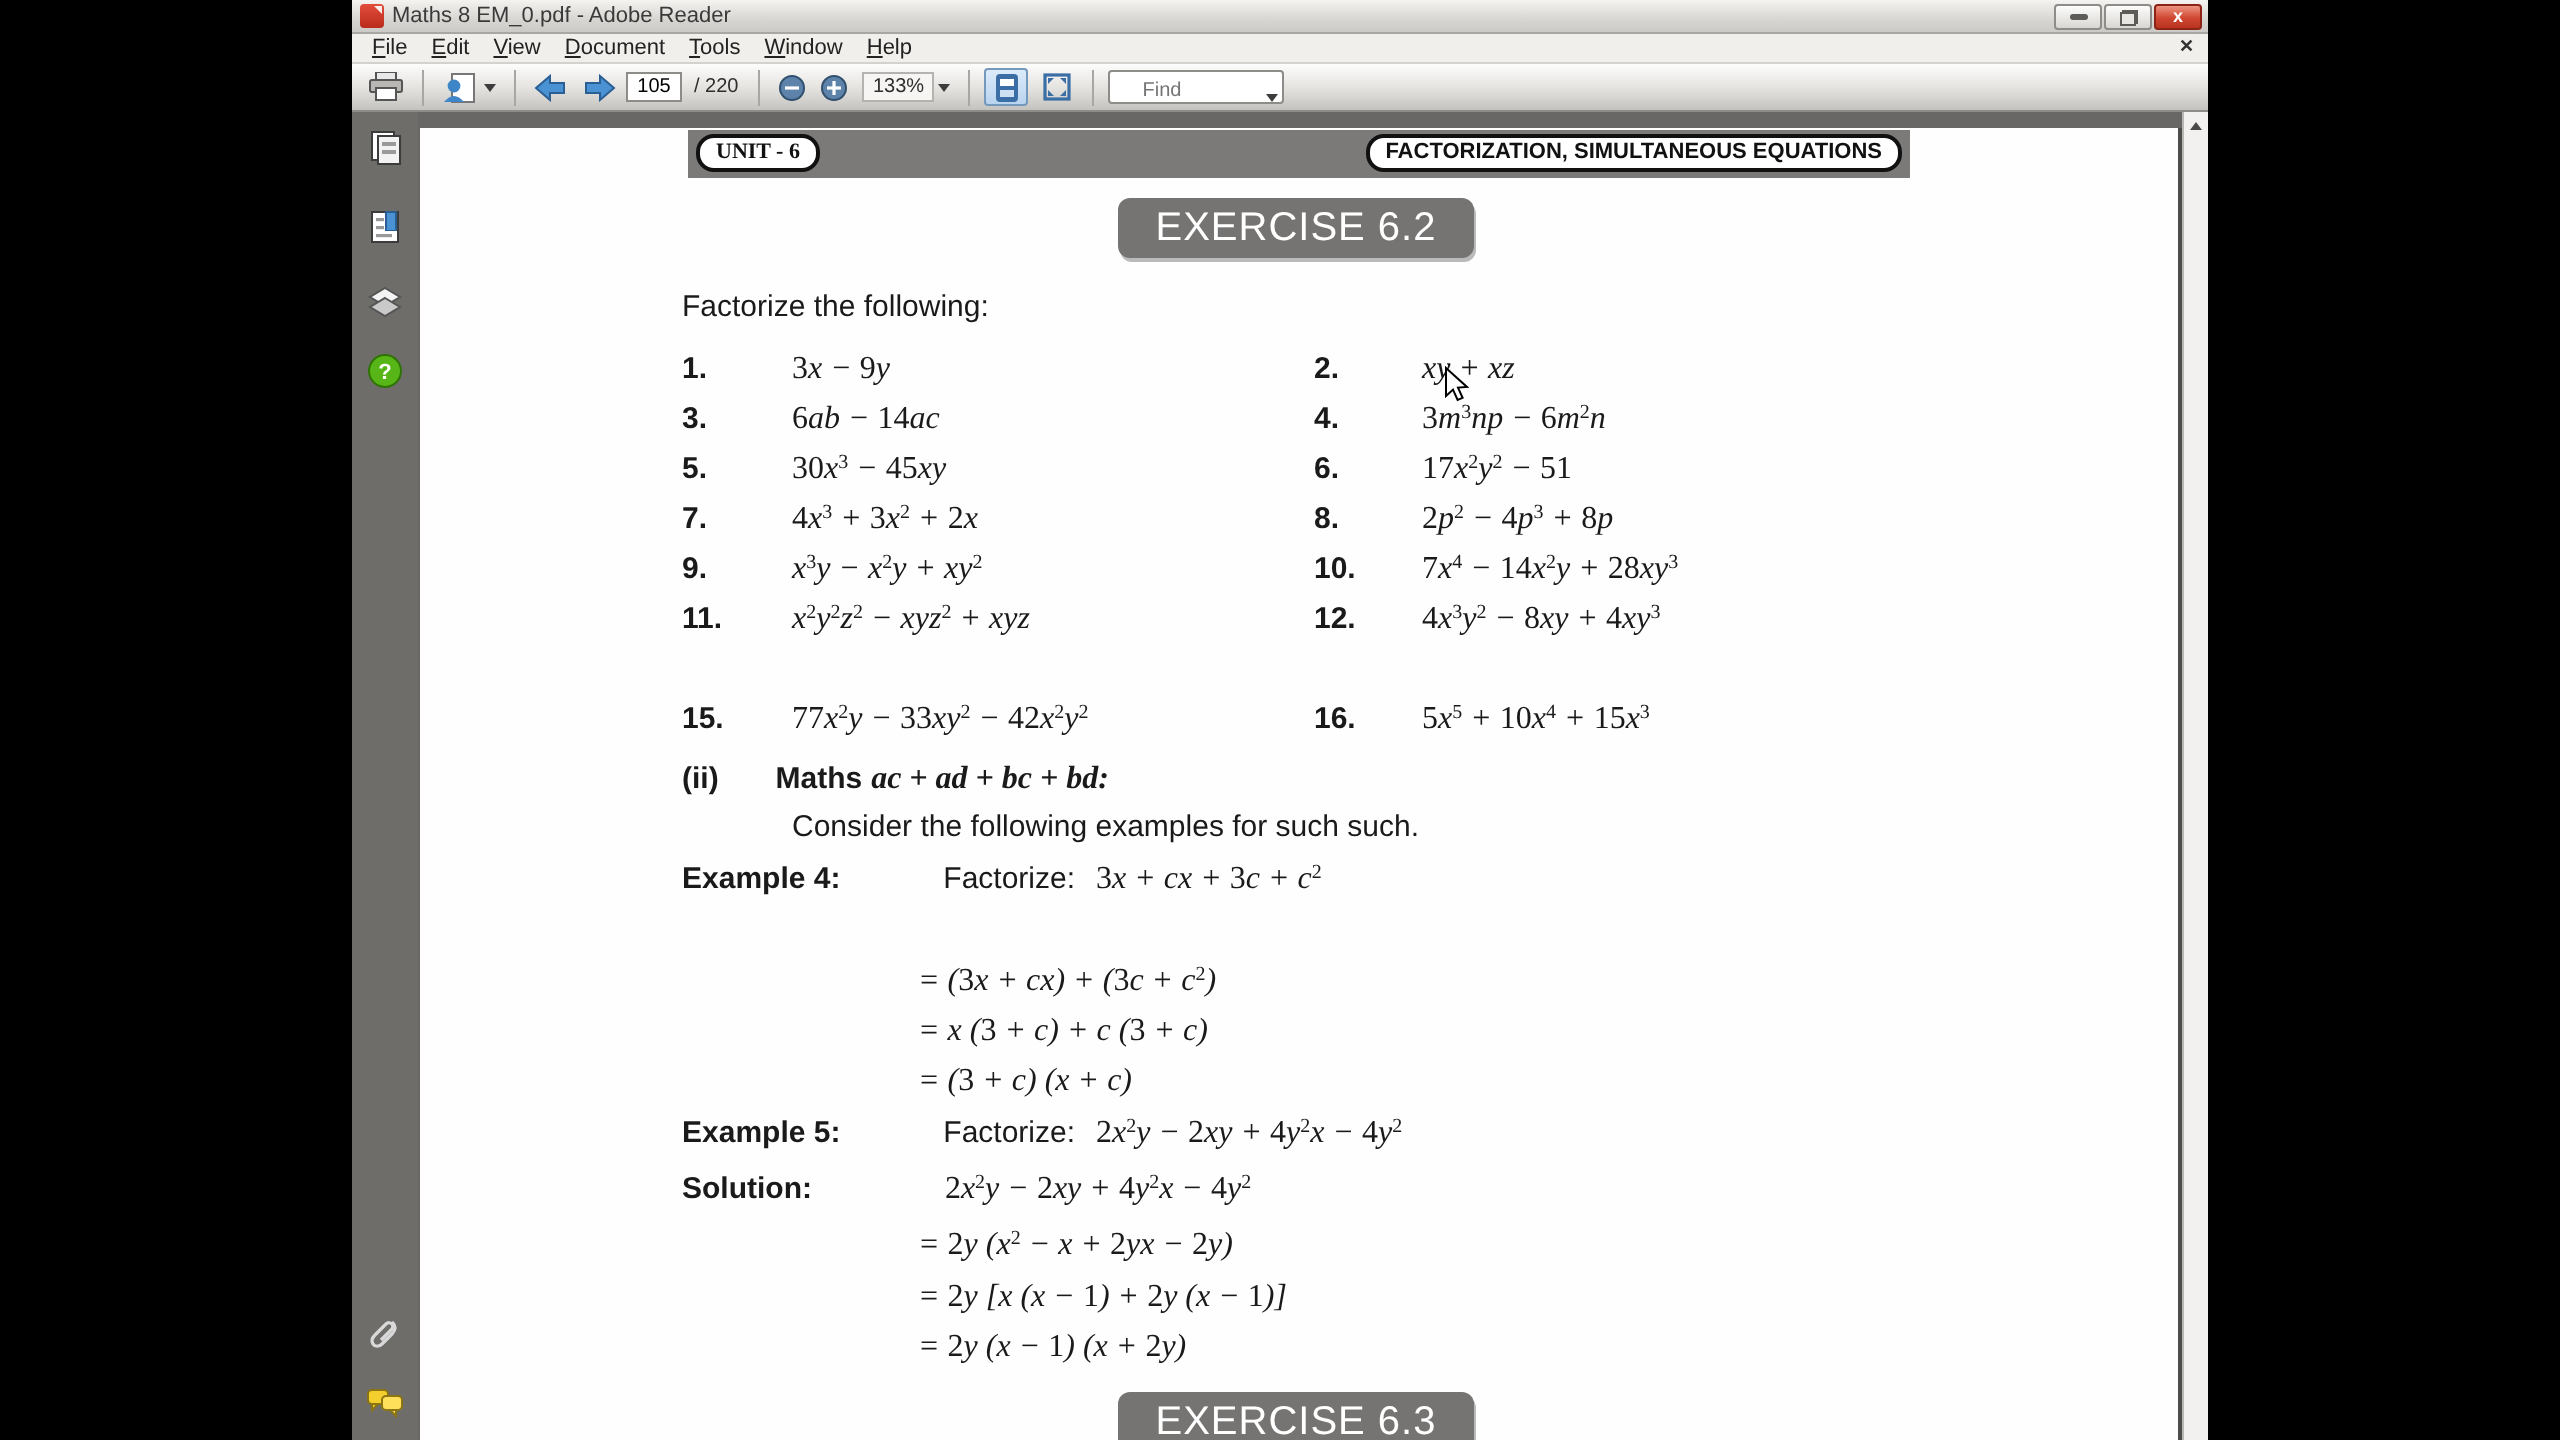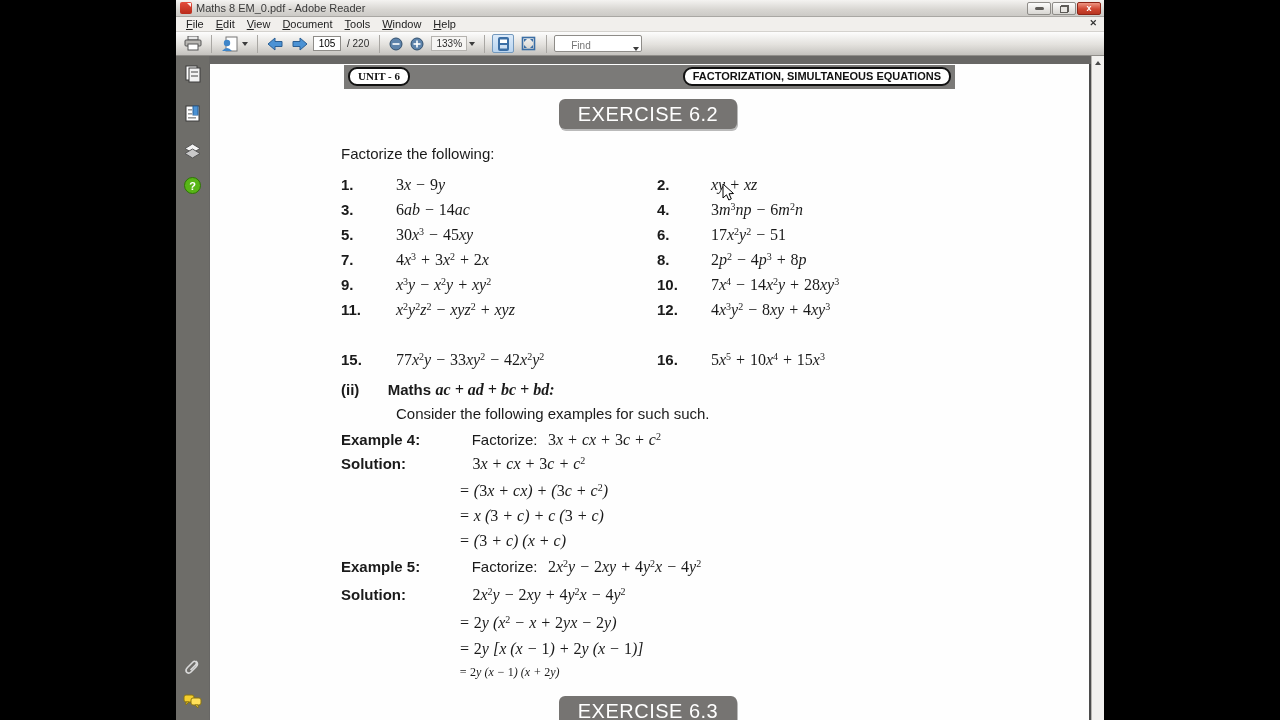--- a/index.html
+++ b/index.html
@@ -319,40 +319,36 @@
               <span class="lbl" style="margin-left:24px">Maths</span>
               <span class="math mathbold" style="font-size:16px">ac + ad + bc + bd:</span>
             </div>
             <div class="line txt" style="left:186px; top:341px">Consider the following examples for such such.</div>
 
             <div class="line" style="left:131px; top:367px">
               <span class="lbl">Example 4:</span>
               <span class="txt" style="margin-left:47px">Factorize:</span>
               <span class="math" style="font-size:16px; margin-left:6px"><span class="dg">3</span>x + cx + <span class="dg">3</span>c + c<sup>2</sup></span>
             </div>
-            <div class="line" style="left:131px; top:391px">
-              <span class="lbl">Solution:</span>
-              <span class="math" style="font-size:16px; margin-left:62px"><span class="dg">3</span>x + cx + <span class="dg">3</span>c + c<sup>2</sup></span>
-            </div>
             <div class="line math" style="left:249px; top:418px; font-size:16px">= (<span class="dg">3</span>x + cx) + (<span class="dg">3</span>c + c<sup>2</sup>)</div>
             <div class="line math" style="left:249px; top:443px; font-size:16px">= x (<span class="dg">3</span> + c) + c (<span class="dg">3</span> + c)</div>
             <div class="line math" style="left:249px; top:468px; font-size:16px">= (<span class="dg">3</span> + c) (x + c)</div>
 
             <div class="line" style="left:131px; top:494px">
               <span class="lbl">Example 5:</span>
               <span class="txt" style="margin-left:47px">Factorize:</span>
               <span class="math" style="font-size:16px; margin-left:6px"><span class="dg">2</span>x<sup>2</sup>y − <span class="dg">2</span>xy + <span class="dg">4</span>y<sup>2</sup>x − <span class="dg">4</span>y<sup>2</sup></span>
             </div>
             <div class="line" style="left:131px; top:522px">
               <span class="lbl">Solution:</span>
               <span class="math" style="font-size:16px; margin-left:62px"><span class="dg">2</span>x<sup>2</sup>y − <span class="dg">2</span>xy + <span class="dg">4</span>y<sup>2</sup>x − <span class="dg">4</span>y<sup>2</sup></span>
             </div>
             <div class="line math" style="left:249px; top:550px; font-size:16px">= <span class="dg">2</span>y (x<sup>2</sup> − x + <span class="dg">2</span>yx − <span class="dg">2</span>y)</div>
             <div class="line math" style="left:249px; top:576px; font-size:16px">= <span class="dg">2</span>y [x (x − <span class="dg">1</span>) + <span class="dg">2</span>y (x − <span class="dg">1</span>)]</div>
-            <div class="line math" style="left:249px; top:601px; font-size:12px">= <span class="dg">2</span>y (x − <span class="dg">1</span>) (x + <span class="dg">2</span>y)</div>
+            <div class="line math" style="left:249px; top:601px; font-size:16px">= <span class="dg">2</span>y (x − <span class="dg">1</span>) (x + <span class="dg">2</span>y)</div>
 
             <div class="badge ex63">EXERCISE 6.3</div>
           </div>
         </div>
 
         <div class="scrollbar">
           <div class="sb-up"></div>
         </div>
       </div>
     </div>

